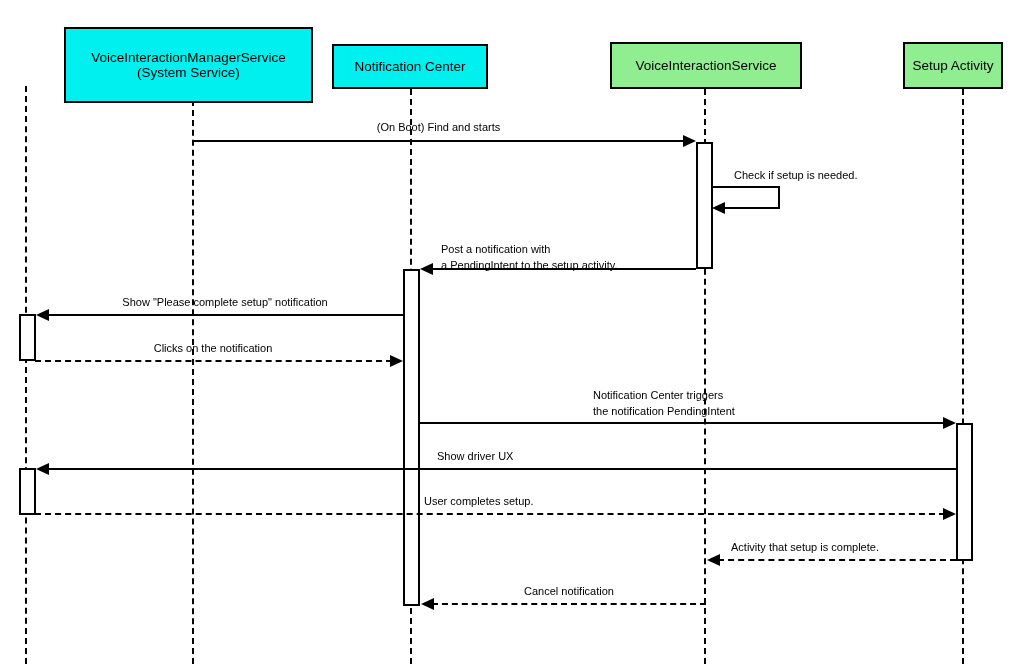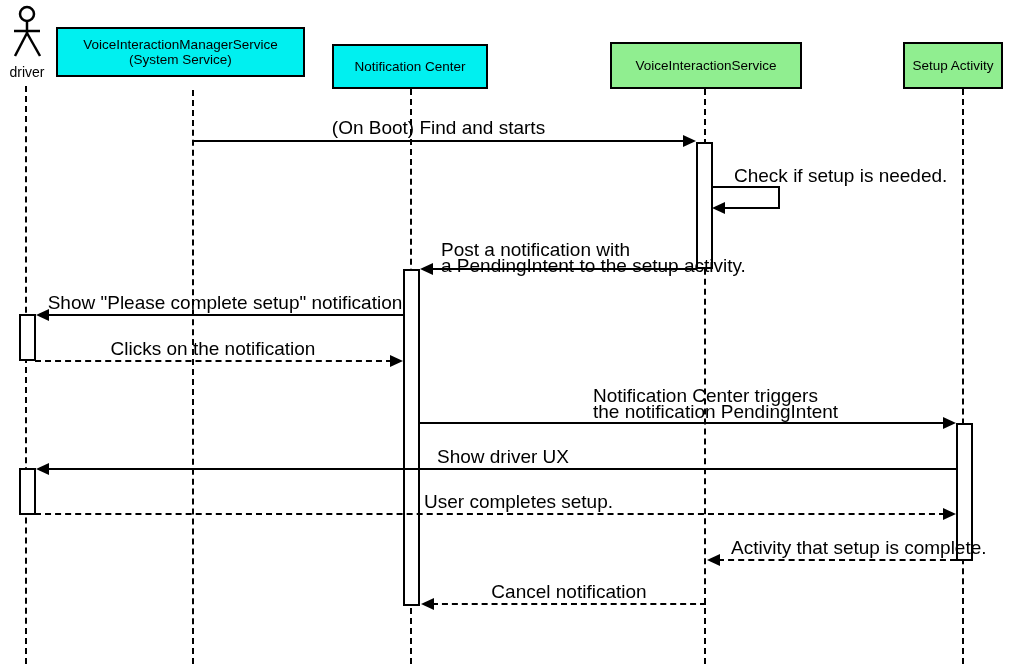--- a/index.html
+++ b/index.html
@@ -24,51 +24,41 @@
   
   .ln { position:absolute; height:0; border-top:2px solid #000; z-index:3; }
   .ln.dashed { border-top-style:dashed; }
   .vln { position:absolute; width:0; border-left:2px solid #000; z-index:3; }
   
   .arr { position:absolute; width:0; height:0; z-index:5;
          border-top:6px solid transparent; border-bottom:6px solid transparent; }
   .arr.right { border-left:13px solid #000; }
   .arr.left  { border-right:13px solid #000; }
   
-  .mlabel { position:absolute; font-size:19px; line-height:15.5px;
+  .mlabel { position:absolute; font-size:11px; line-height:15.5px;
             white-space:pre-line; z-index:6; }
   .center { text-align:center; }
   
   .actor { position:absolute; left:0; top:5px; width:54px; z-index:4; }
   .actor svg { display:block; margin:0 auto; }
   .actor-label { text-align:center; font-size:14px; margin-top:1px; }
 </style>
 </head>
 <body>
 
 <div class="diagram">
 
-  <div class="actor">
-    <svg width="40" height="58" viewBox="0 0 40 58">
-      <circle cx="20" cy="9" r="7" fill="none" stroke="#000" stroke-width="2.5"></circle>
-      <line x1="20" y1="16" x2="20" y2="28" stroke="#000" stroke-width="2.5"></line>
-      <line x1="7" y1="26" x2="33" y2="26" stroke="#000" stroke-width="2.5"></line>
-      <line x1="20" y1="28" x2="8" y2="51" stroke="#000" stroke-width="2.5"></line>
-      <line x1="20" y1="28" x2="33" y2="51" stroke="#000" stroke-width="2.5"></line>
-    </svg>
-    <div class="actor-label">driver</div>
-  </div>
 
   <div class="lifeline" style="left:25px;top:86px;height:578px"></div>
   <div class="lifeline" style="left:192px;top:90px;height:574px"></div>
   <div class="lifeline" style="left:410px;top:89px;height:575px"></div>
   <div class="lifeline" style="left:704px;top:89px;height:575px"></div>
   <div class="lifeline" style="left:962px;top:89px;height:575px"></div>
 
-  <div class="pbox cyan" style="left: 56px; top: 27px; width: 249px; height: 50px; background-color: rgb(0, 240, 240);">
+  <div class="pbox cyan" style="left: 64px; top: 27px; width: 249px; height: 76px; background-color: rgb(0, 240, 240);">
     <span>VoiceInteractionManagerService
 (System Service)</span>
   </div>
   <div class="pbox green" style="left:610px;top:42px;width:192px;height:47px">
     <span>VoiceInteractionService</span>
   </div>
   <div class="pbox cyan" style="left:332px;top:44px;width:156px;height:45px">
     <span>Notification Center</span>
   </div>
   <div class="pbox green" style="left:903px;top:42px;width:100px;height:47px">

